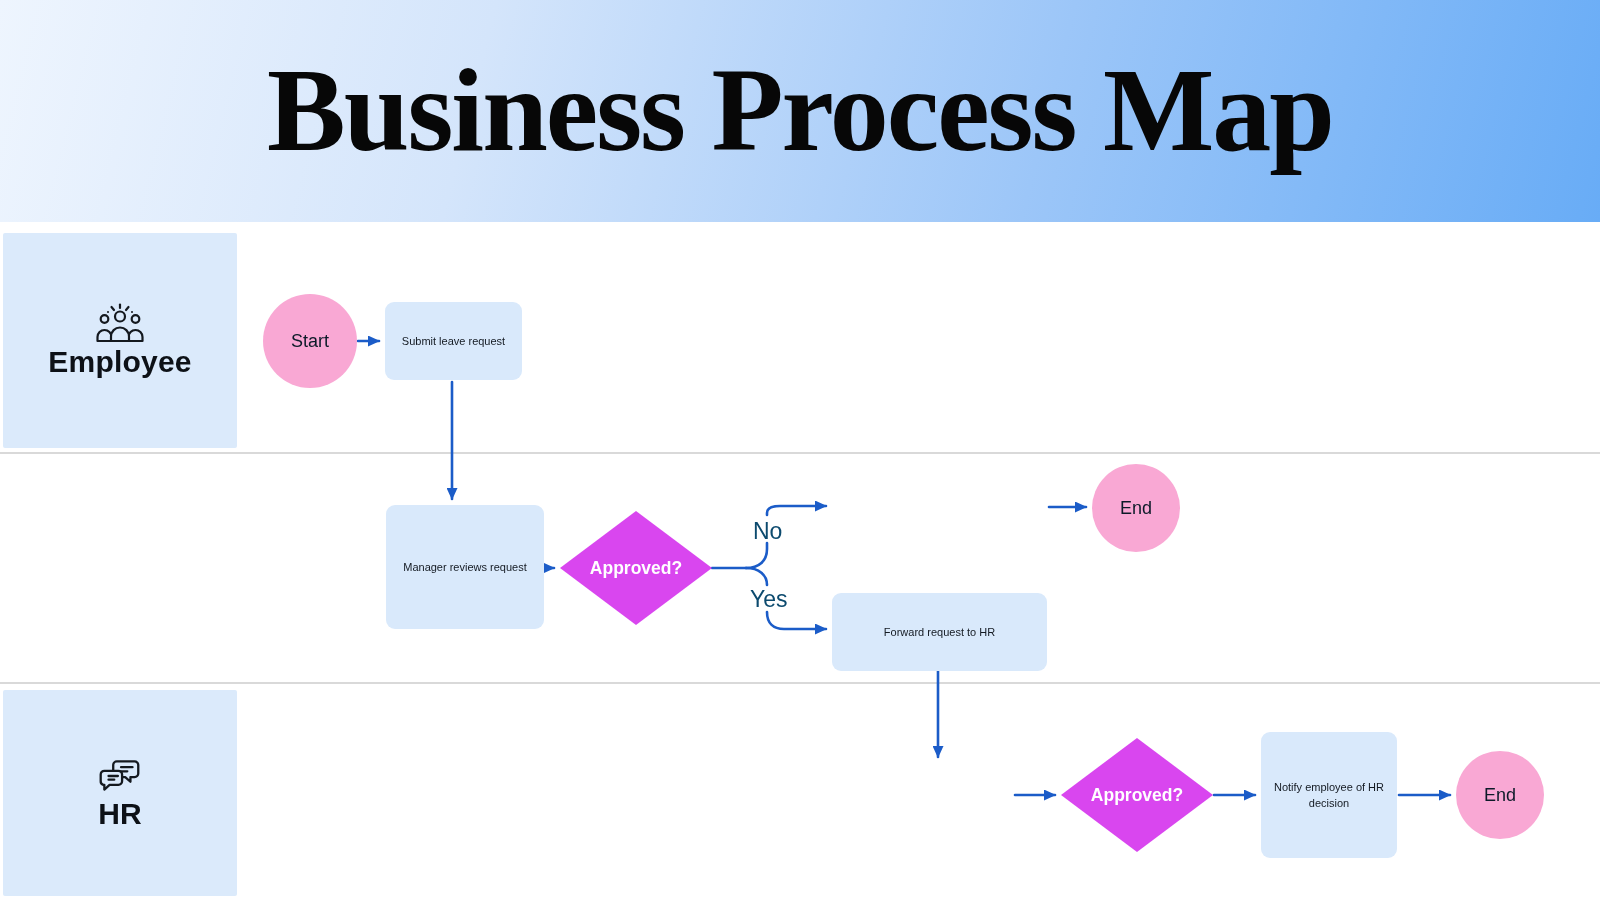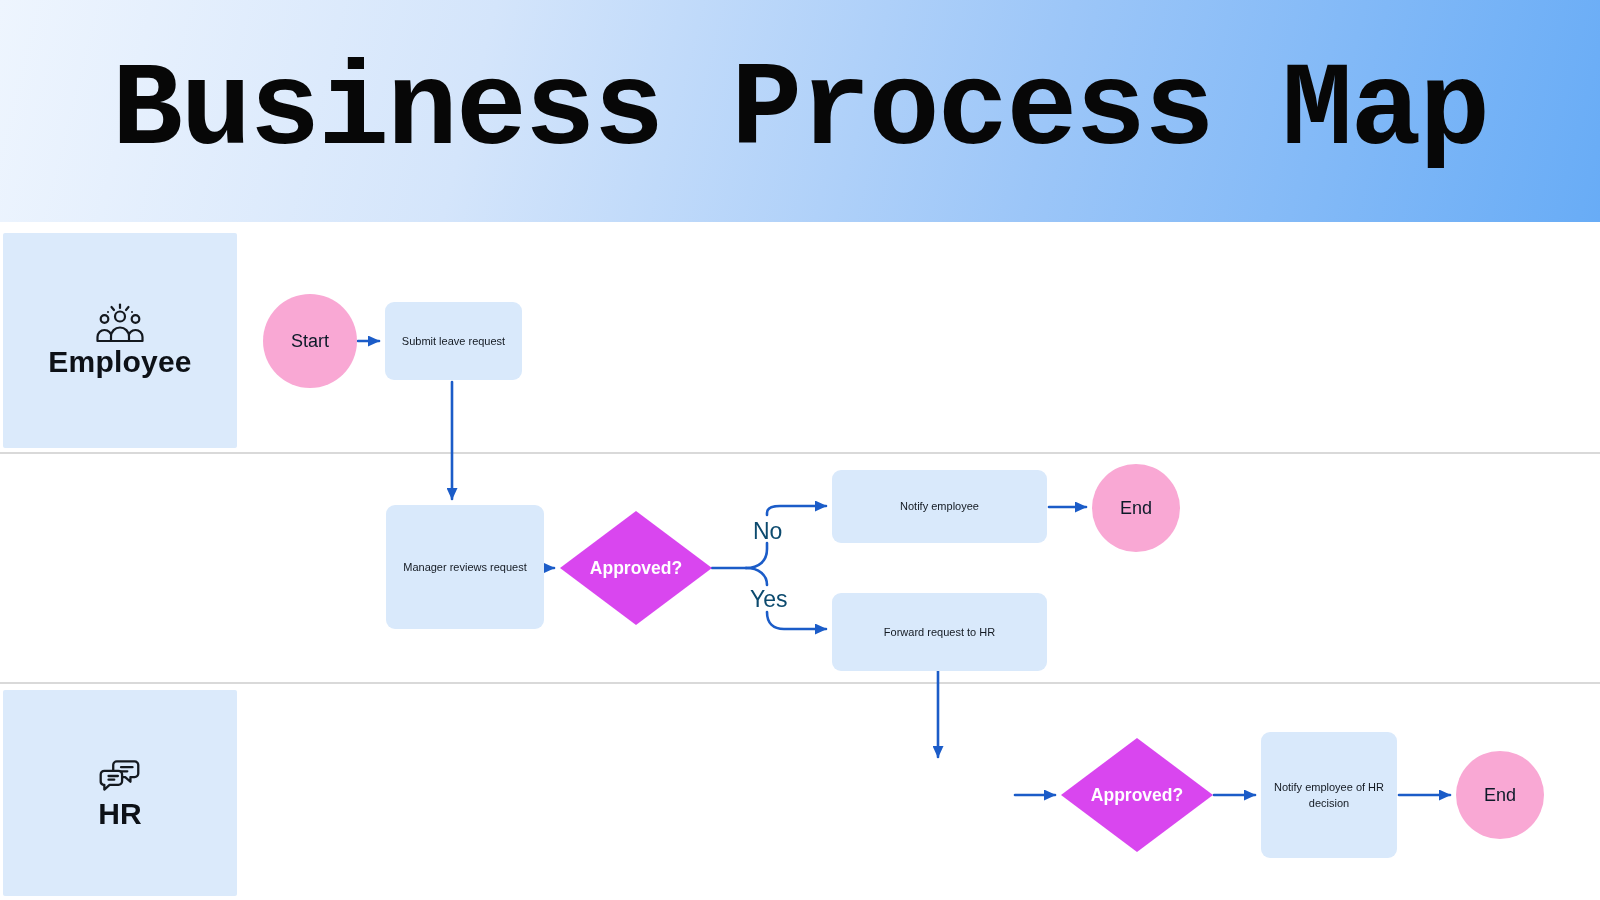--- a/index.html
+++ b/index.html
@@ -8,21 +8,21 @@
     font-family:"Liberation Sans", sans-serif;color:#10161f;
   }
   
   .banner{
     position:absolute;left:0;top:0;width:1600px;height:222px;
     background:linear-gradient(104deg,#eef5fe 0%,#d4e5fb 30%,#9cc6f8 65%,#68acf6 100%);
     display:flex;align-items:center;justify-content:center;
   }
   .banner h1{
     margin:0;font-size:118px;font-weight:700;letter-spacing:-2px;color:#070707;
-    font-family:Liberation Mono, monospace;white-space:nowrap;
+    font-family:Liberation Serif, serif;white-space:nowrap;
   }
   
   .divider{position:absolute;left:0;width:1600px;height:2px;background:#d9d9d9;}
   
   .lane{
     position:absolute;left:3px;width:234px;background:#dbeafb;border-radius:2px;
     display:flex;flex-direction:column;align-items:center;justify-content:center;
   }
   .lane .lane-label{font-size:30px;font-weight:600;color:#0d1117;letter-spacing:.2px;}
   .lane svg{display:block;}
@@ -121,23 +121,20 @@
   </div>
 
   <div class="node process" style="left:386px;top:505px;width:158px;height:124px">
     <span>Manager reviews request</span>
   </div>
   <div class="node decision" style="left:560px;top:511px;width:152px;height:114px">
     <span>Approved?</span>
   </div>
   <div class="branch-label" style="left:753px;top:518px">No</div>
   <div class="branch-label" style="left:750px;top:586px">Yes</div>
-  <div class="node process" style="left:832px;top:470px;width:215px;height:73px">
-    <span>Notify employee</span>
-  </div>
   <div class="node terminal" style="left:1092px;top:464px;width:88px;height:88px">
     <span>End</span>
   </div>
   <div class="node process" style="left:832px;top:593px;width:215px;height:78px">
     <span>Forward request to HR</span>
   </div>
 
   <div class="node decision" style="left:1061px;top:738px;width:152px;height:114px">
     <span>Approved?</span>
   </div>

